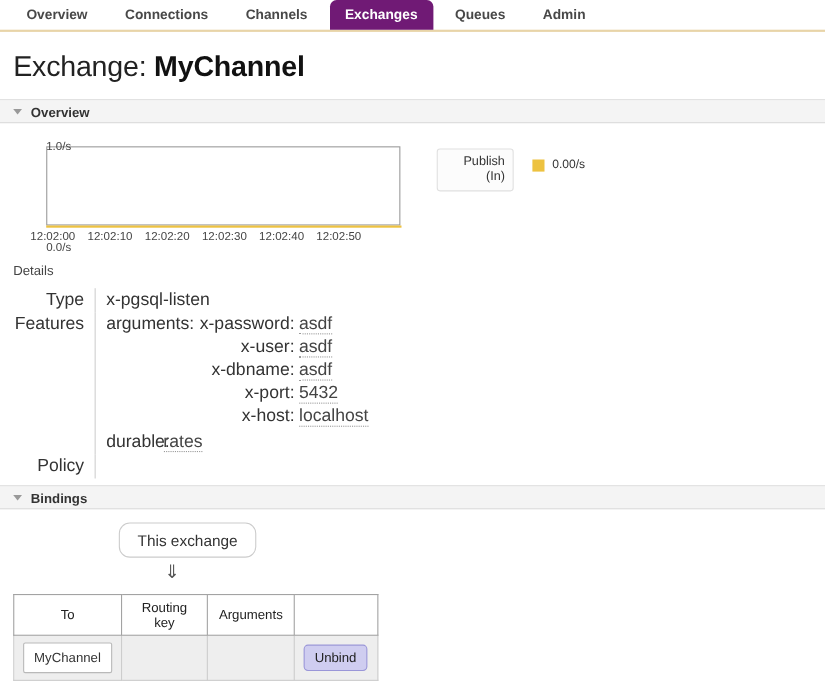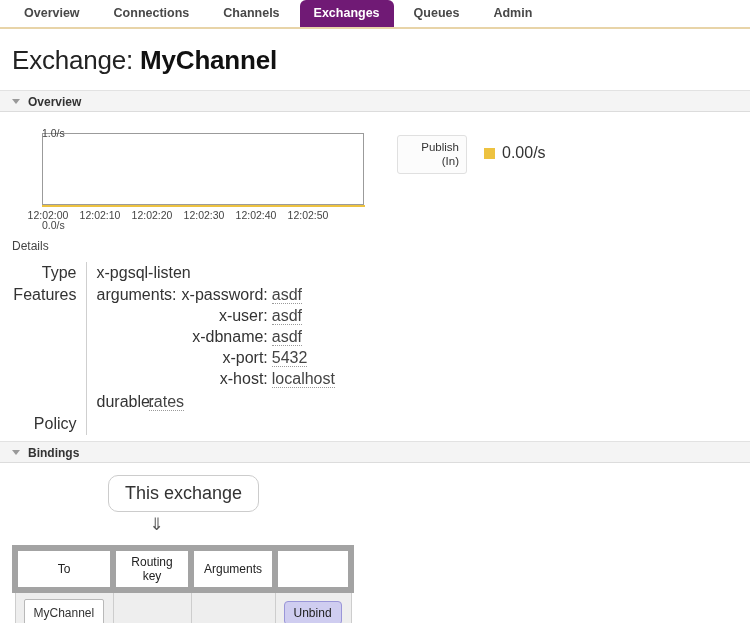--- a/index.html
+++ b/index.html
@@ -144,21 +144,21 @@
     text-align: right;
     padding: 4px 7px 5px 5px;
     line-height: 14px;
     cursor: pointer;
   }
   .legend-entry {
     display: flex;
     align-items: center;
     margin-left: 17px;
     padding-top: 9px;
-    font-size: 16px;
+    font-size: 11px;
     color: #333333;
   }
   .swatch {
     width: 11px; height: 11px;
     background: #edc240;
     margin-right: 7px;
     display: inline-block;
   }
 
   
@@ -201,41 +201,41 @@
 
   
   .bind-area { padding-top: 12px; text-align: left; }
   .exch-box {
     display: inline-block;
     margin-left: 108px;
     border: 1px solid #cccccc;
     border-radius: 10px;
     background: #ffffff;
     padding: 7px 16px;
-    font-size: 18px;
+    font-size: 14px;
     color: #333333;
   }
   .arrow-down {
     margin-left: 108px;
     width: 97px;
     text-align: center;
     font-size: 17px;
     color: #555555;
     line-height: 22px;
     padding-top: 2px;
   }
 
   table.bindings {
     border-collapse: collapse;
     margin: 9px 0 0 12px;
     font-size: 12px;
     background: #ffffff;
   }
   table.bindings th {
-    border: 6px solid #a3a3a3;
+    border: 1px solid #a3a3a3;
     background: #ffffff;
     font-weight: normal;
     color: #222222;
     padding: 4px 10px;
     text-align: center;
   }
   table.bindings td {
     border: 1px solid #cdcdcd;
     background: #eeeeee;
     padding: 6px 8px;

